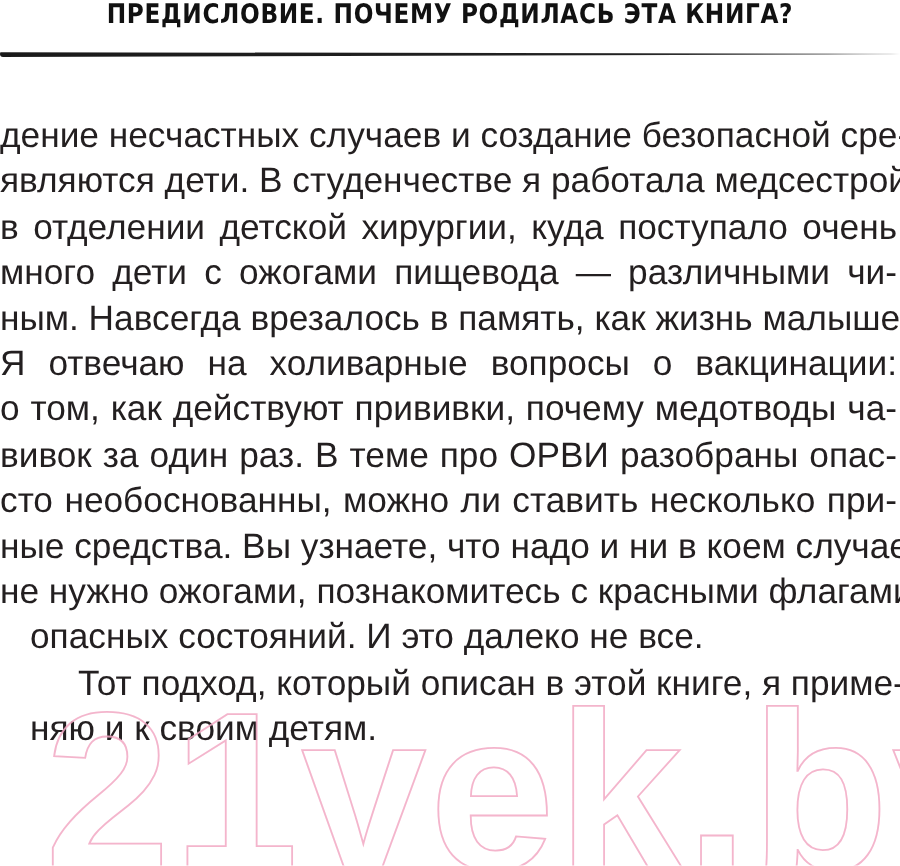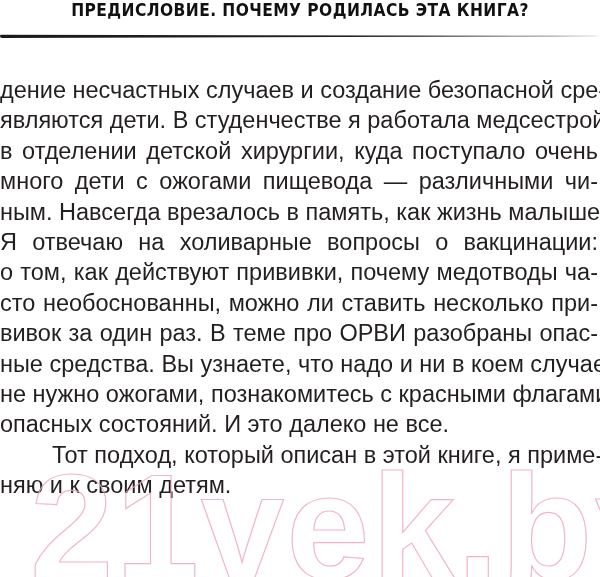--- a/index.html
+++ b/index.html
@@ -55,20 +55,21 @@
   }
   .line {
     display: block;
     text-align: justify;
     text-align-last: justify;
     white-space: nowrap;
     height: 30.4px;
   }
   .line.last {
     text-align-last: left;
+    margin-left: 20px;
   }
   .line.indent {
     padding-left: 52px;
   }
   .watermark {
     position: absolute;
     left: 30px;
     top: 452px;
     font-family: "Liberation Sans", sans-serif;
     font-weight: bold;
@@ -89,22 +90,22 @@
 <div class="head-rule"></div>
 
 <div class="body-text">
   <span class="line">дение несчастных случаев и создание безопасной сре-</span>
   <span class="line">являются дети. В студенчестве я работала медсестрой</span>
   <span class="line">в отделении детской хирургии, куда поступало очень</span>
   <span class="line">много дети с ожогами пищевода — различными чи-</span>
   <span class="line">ным. Навсегда врезалось в память, как жизнь малышей</span>
   <span class="line">Я отвечаю на холиварные вопросы о вакцинации:</span>
   <span class="line">о том, как действуют прививки, почему медотводы ча-</span>
+  <span class="line">вивок за один раз. В теме про ОРВИ разобраны опас-</span>
   <span class="line">сто необоснованны, можно ли ставить несколько при-</span>
-  <span class="line">вивок за один раз. В теме про ОРВИ разобраны опас-</span>
   <span class="line">ные средства. Вы узнаете, что надо и ни в коем случае</span>
   <span class="line">не нужно ожогами, познакомитесь с красными флагами</span>
   <span class="line last">опасных состояний. И это далеко не все.</span>
   <span class="line indent">Тот подход, который описан в этой книге, я приме-</span>
   <span class="line last">няю и к своим детям.</span>
 </div>
 
 <div class="watermark">21vek.by</div>
 
 </body></html>

